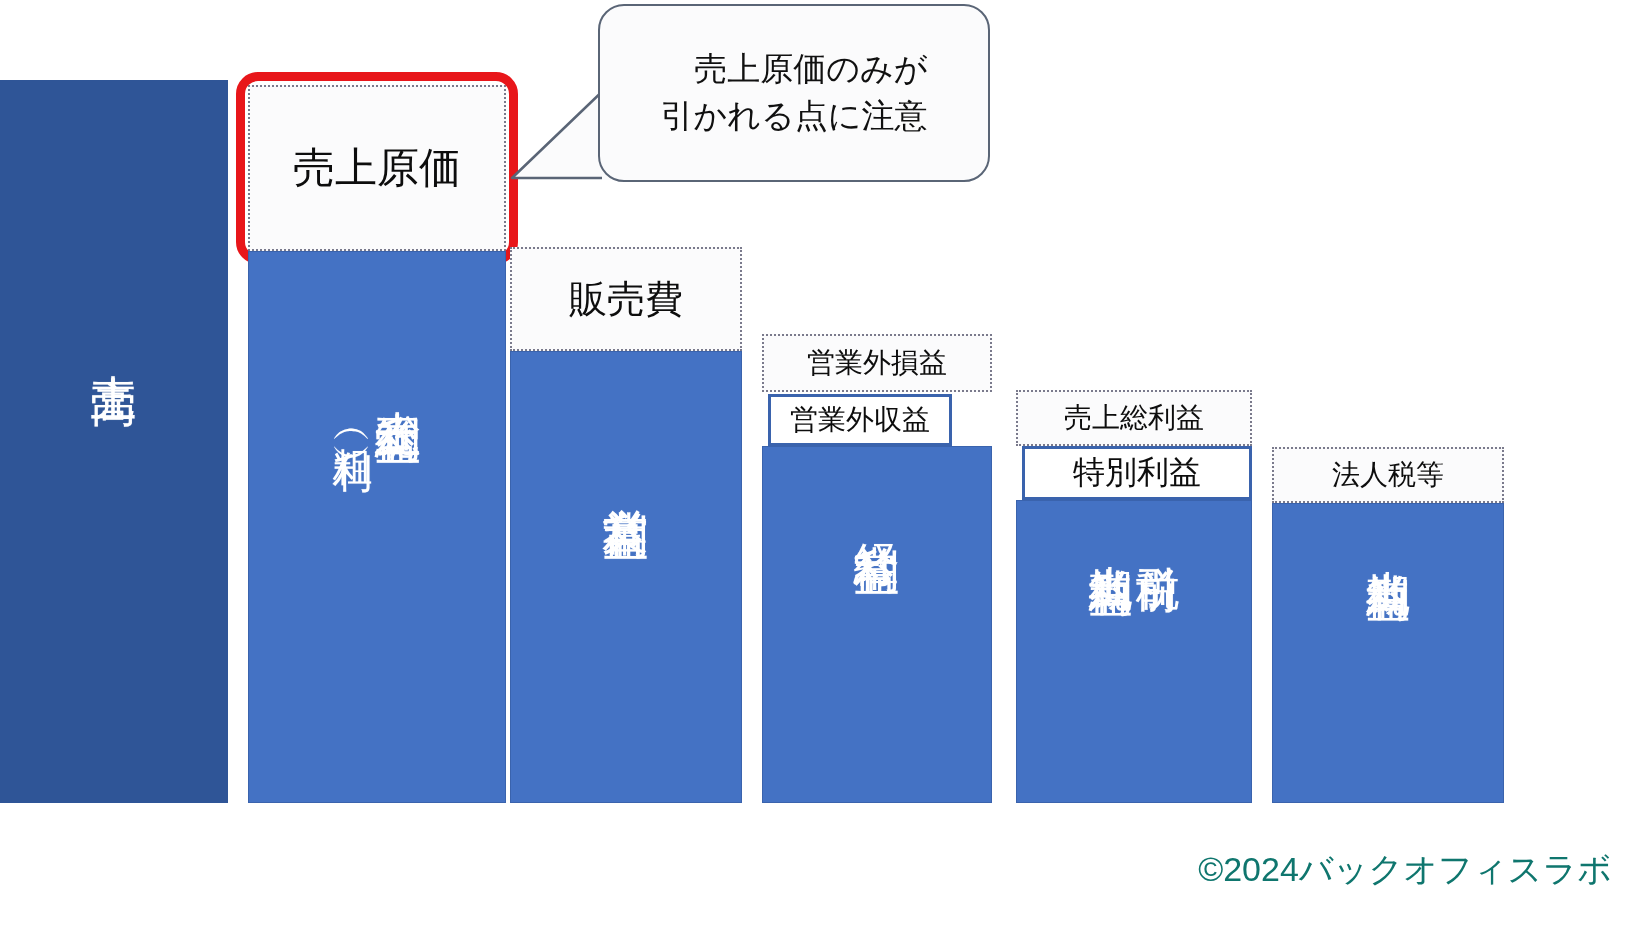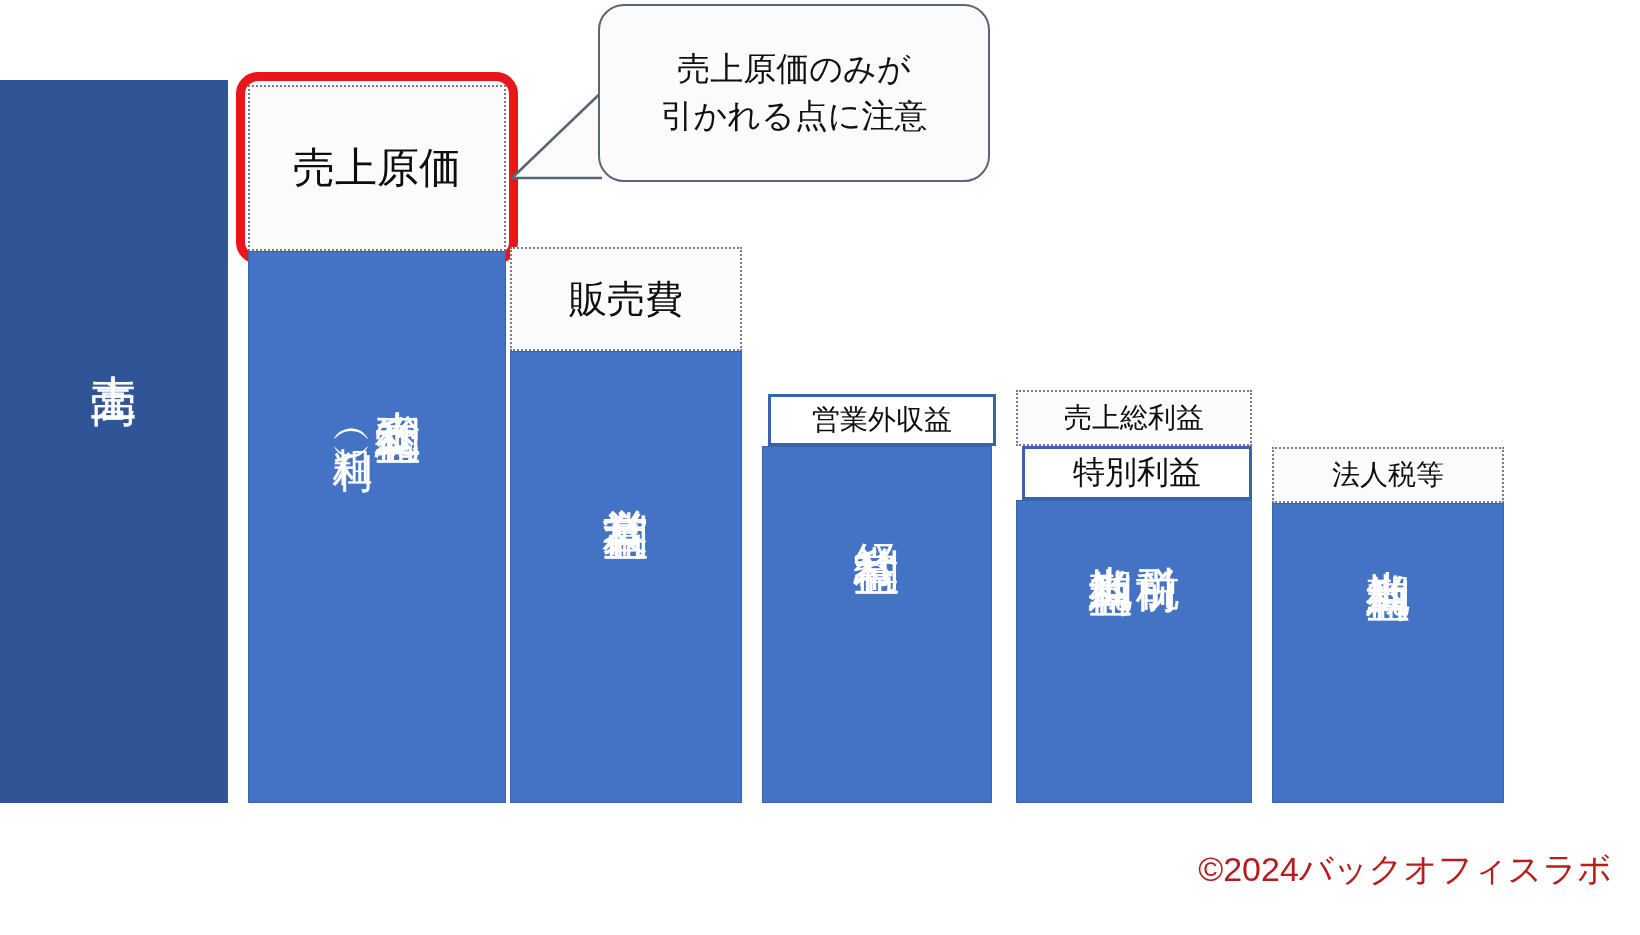--- a/index.html
+++ b/index.html
@@ -79,30 +79,30 @@
   
   .callout {
     position: absolute;
     box-sizing: border-box;
     border: 2px solid #5a6576;
     border-radius: 26px;
     background: #fbfbfc;
     display: flex;
     align-items: center;
     justify-content: center;
-    text-align: center;
+    text-align: right;
     color: #101010;
     line-height: 1.42;
   }
   .callout-tail { position: absolute; pointer-events: none; }
 
   
   .footer {
     position: absolute;
-    color: #b91c1c;
+    color: #0f766e;
     white-space: nowrap;
   }
 </style>
 </head>
 <body>
 
 <div id="stage">
 
   <div class="bar dark" style="left:0px; top:80px; width:228px; height:723px;">
     <div class="vlabel-wrap" style="left:0; right:0; top:258px;">
@@ -126,22 +126,25 @@
   <div class="ded dotted" style="left:510px; top:247px; width:232px; height:104px; font-size:38px;">
     <span>販売費</span>
   </div>
 
   <div class="bar mid" style="left:510px; top:351px; width:232px; height:452px;">
     <div class="vlabel-wrap" style="left:0; right:0; top:120px;">
       <span class="vtext" style="font-size:46px;">営業利益</span>
     </div>
   </div>
 
+  <div class="ded dotted" style="left:762px; top:334px; width:230px; height:58px; font-size:28px;">
+    <span>営業外損益</span>
+  </div>
 
-  <div class="ded solid" style="left:768px; top:394px; width:228px; height:52px; font-size:28px;">
+  <div class="ded solid" style="left:768px; top:394px; width:184px; height:52px; font-size:28px;">
     <span>営業外収益</span>
   </div>
 
   <div class="bar mid" style="left:762px; top:446px; width:230px; height:357px;">
     <div class="vlabel-wrap" style="left:0; right:0; top:60px;">
       <span class="vtext" style="font-size:46px;">経常利益</span>
     </div>
   </div>
 
   <div class="ded dotted" style="left:1016px; top:390px; width:236px; height:56px; font-size:28px;">

